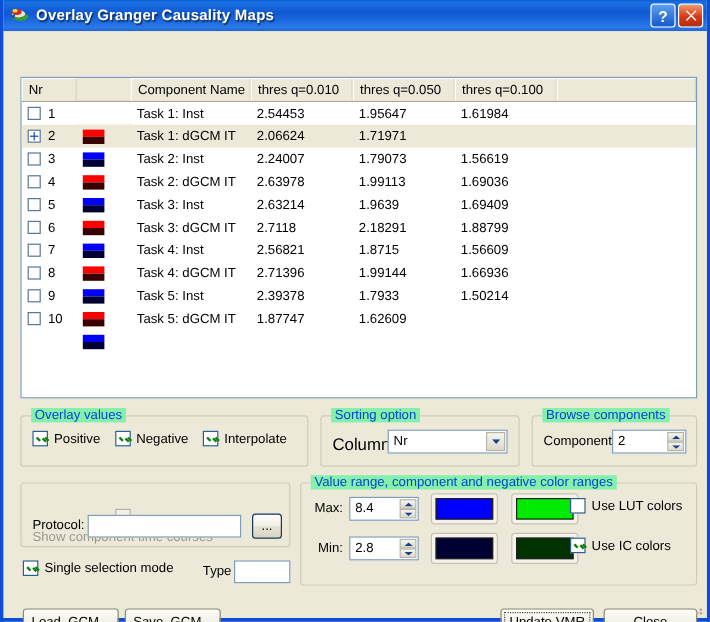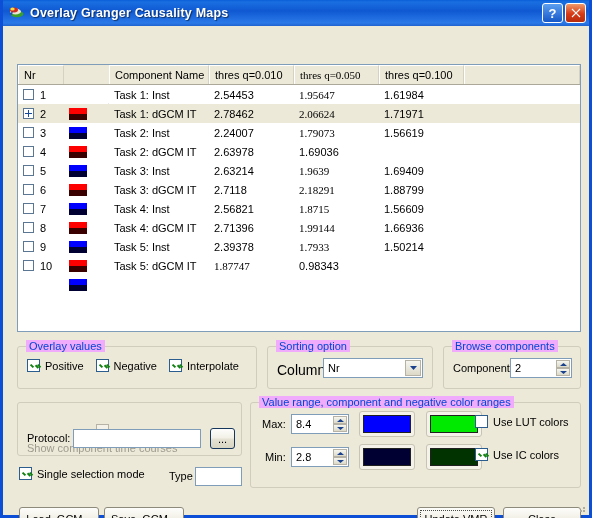--- a/index.html
+++ b/index.html
@@ -90,28 +90,28 @@
   .swatch{
     width:18px;height:12px;box-sizing:border-box;
     display:flex;flex-direction:column;border:0;
   }
   .swatch i{display:block;height:6px;width:100%;}
   
   .c-nr{width:46px;}
   .c-color{width:45px;margin-top:38px;}
   .c-name{width:100px;}
   .c-q1{width:85px;}
-  .c-q2{width:85px;font-family:Liberation Serif, serif;}
+  .c-q2{width:85px;}
   .c-q3{width:85px;}
   .c-pad{flex:1 1 auto;}
   
   .gbox{position:absolute;box-sizing:border-box;
     border:1px solid #d0cdbd;border-radius:3px;background:transparent;}
   .gbox>.leg{
-    position:absolute;top:-7px;left:8px;background:#f0abfc;
+    position:absolute;top:-7px;left:8px;background:#86efac;
     padding:0 3px;font-size:11px;color:#0046d5;white-space:nowrap;
   }
   .chk{
     display:inline-flex;align-items:center;gap:5px;white-space:nowrap;
     font-size:11px;color:#000;
   }
   .chk .box{
     width:13px;height:13px;box-sizing:border-box;
     border:1px solid #2c5d8f;background:#fff;position:relative;flex:0 0 13px;
   }
@@ -237,21 +237,20 @@
               <span class="cb plus"></span>
               <span>2</span>
             </div>
             <div class="lv-td c-color">
               <span class="swatch">
                 <i style="background: rgb(0, 0, 255);"></i>
                 <i style="background: rgb(0, 0, 51);"></i>
               </span>
             </div>
             <div class="lv-td c-name">Task 1: dGCM IT</div>
-            <div class="lv-td c-q1">2.78462</div>
             <div class="lv-td c-q2">2.06624</div>
             <div class="lv-td c-q3">1.71971</div>
             <div class="lv-td c-pad"></div>
           </div>
           <div class="lv-row">
             <div class="lv-td c-nr">
               <span class="cb"></span>
               <span>3</span>
             </div>
             <div class="lv-td c-color">
@@ -272,20 +271,21 @@
               <span>4</span>
             </div>
             <div class="lv-td c-color">
               <span class="swatch">
                 <i style="background: rgb(0, 0, 255);"></i>
                 <i style="background: rgb(0, 0, 51);"></i>
               </span>
             </div>
             <div class="lv-td c-name">Task 2: dGCM IT</div>
             <div class="lv-td c-q1">2.63978</div>
+            <div class="lv-td c-q2">1.99113</div>
             <div class="lv-td c-q3">1.69036</div>
             <div class="lv-td c-pad"></div>
           </div>
           <div class="lv-row">
             <div class="lv-td c-nr">
               <span class="cb"></span>
               <span>5</span>
             </div>
             <div class="lv-td c-color">
               <span class="swatch">
@@ -373,21 +373,21 @@
               <span>10</span>
             </div>
             <div class="lv-td c-color">
               <span class="swatch">
                 <i style="background: rgb(0, 0, 255);"></i>
                 <i style="background: rgb(0, 0, 51);"></i>
               </span>
             </div>
             <div class="lv-td c-name">Task 5: dGCM IT</div>
             <div class="lv-td c-q2">1.87747</div>
-            <div class="lv-td c-q3">0.98343</div>
+            <div class="lv-td c-q3">1.62609</div>
             <div class="lv-td c-pad"></div>
           </div>
         </div>
     </div>
 
     <div class="gbox" style="left:14px;top:320px;width:240px;height:43px;">
       <span class="leg">Overlay values</span>
       <div style="position:absolute;left:9px;top:12px;display:flex;gap:12px;align-items:center;">
         <span class="chk on">
           <span class="box"></span>

